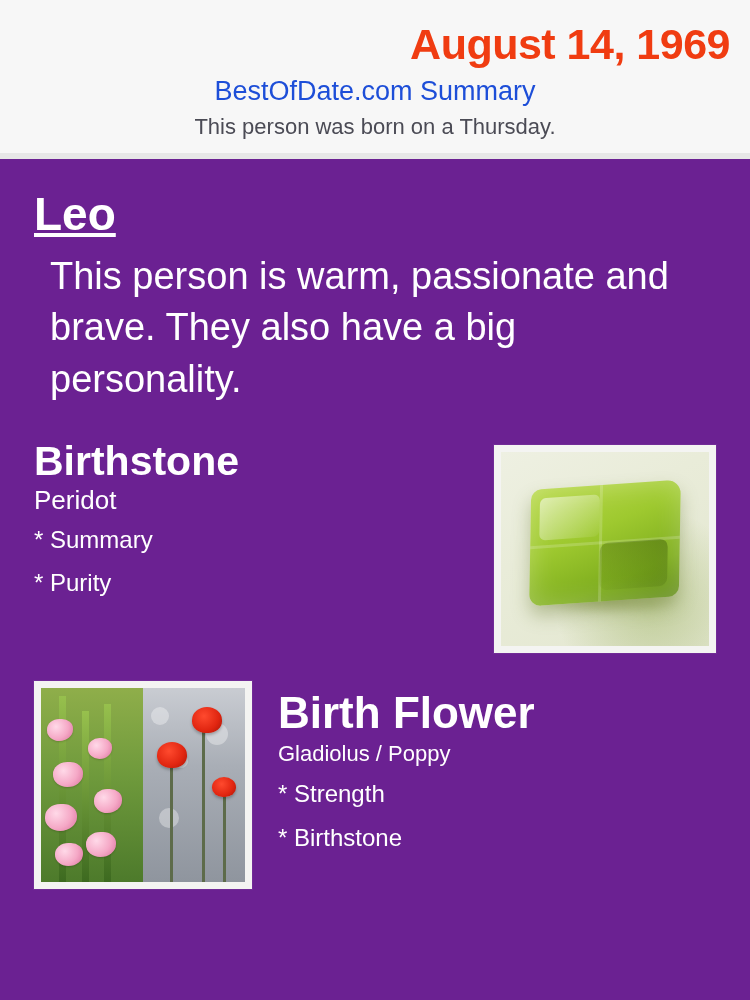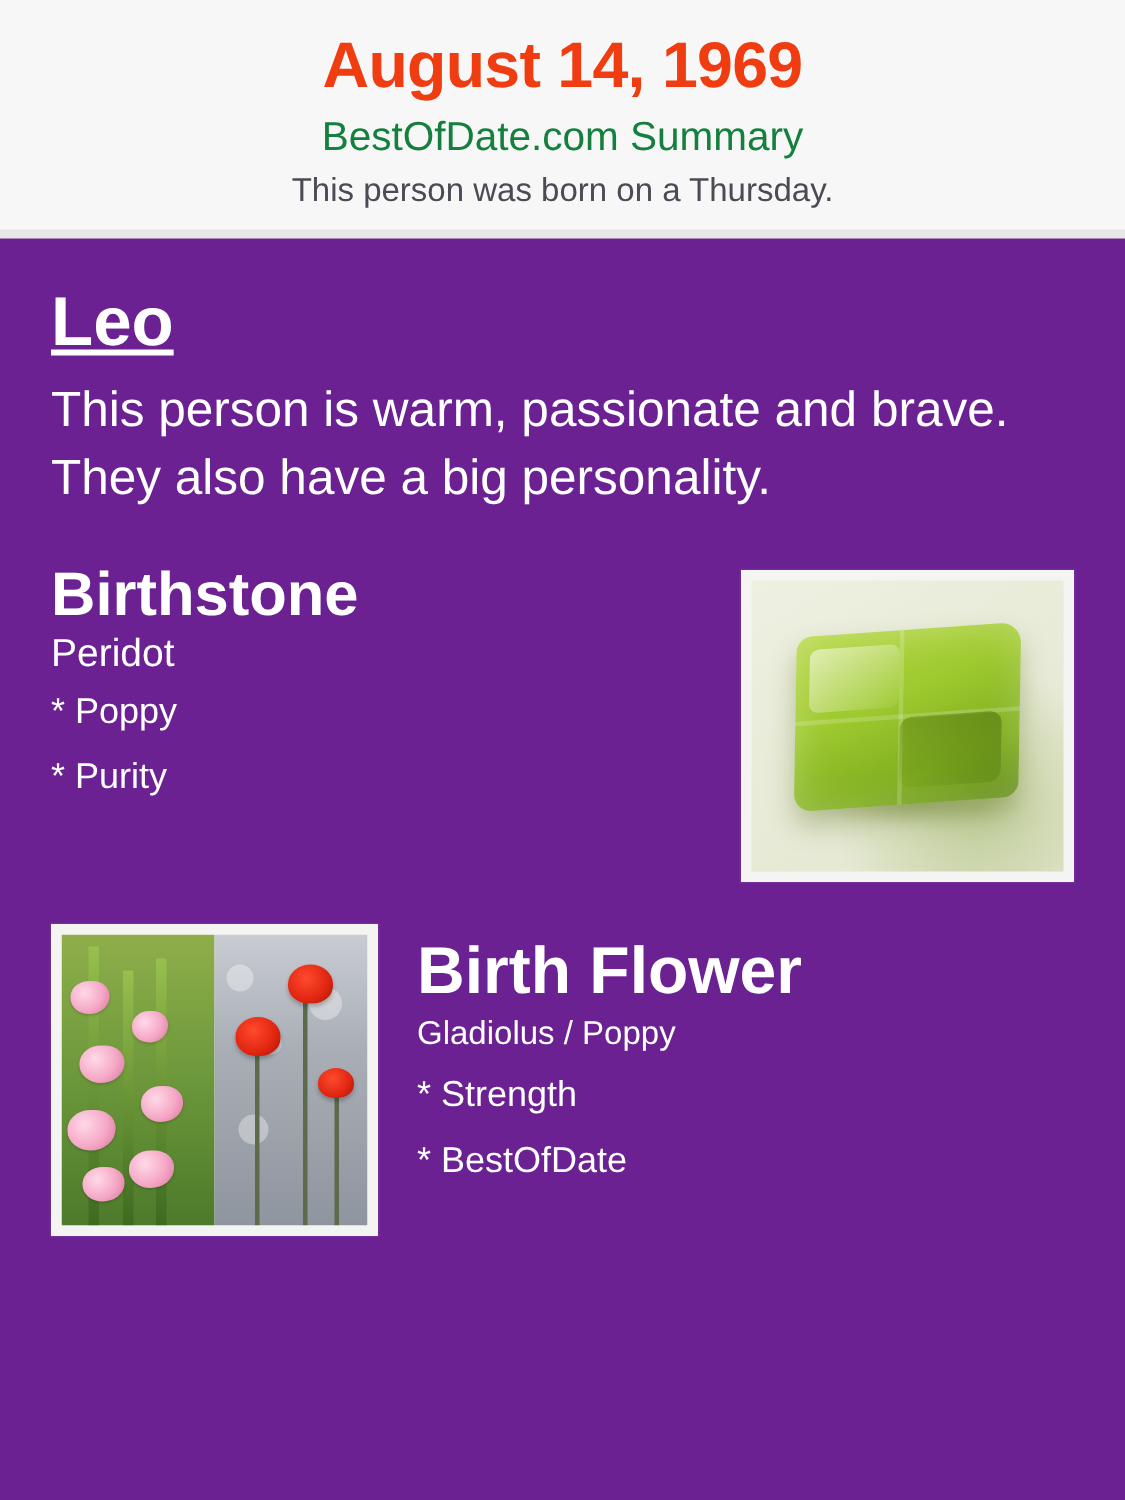--- a/index.html
+++ b/index.html
@@ -31,23 +31,24 @@
     box-sizing: border-box;
     border-bottom: 6px solid #e7e7e7;
   }
   .header-date {
     color: #f03c11;
     font-size: 43px;
     font-weight: bold;
     line-height: 1.05;
     letter-spacing: -0.5px;
     margin: 0 0 10px 0;
+    text-align: right;
   }
   .header-site {
-    color: #15803d;
+    color: #1d4ed8;
     font-size: 27px;
     line-height: 1.1;
     margin: 0 0 7px 0;
   }
   .header-sub {
     color: #4b4b55;
     font-size: 22px;
     line-height: 1.15;
     margin: 0;
   }
@@ -64,25 +65,25 @@
 
   .sign-name {
     font-size: 46px;
     font-weight: bold;
     line-height: 1.0;
     margin: 4px 0 14px 0;
     color: #ffffff;
     text-decoration: underline;
   }
   .sign-desc {
-    font-size: 33px;
+    font-size: 38px;
     line-height: 1.35;
     color: #ffffff;
     max-width: 660px;
-    margin: 0 0 34px 0;
+    margin: 0 0 34px 16px;
   }
 
   
   .stone-row {
     display: flex;
     align-items: flex-start;
     justify-content: space-between;
     margin-bottom: 28px;
   }
   .stone-text {
@@ -279,21 +280,21 @@
 
   <div class="body">
 
     <div class="sign-name">Leo</div>
     <div class="sign-desc">This person is warm, passionate and brave. They also have a big personality.</div>
 
     <div class="stone-row">
       <div class="stone-text">
         <div class="section-title">Birthstone</div>
         <div class="section-sub">Peridot</div>
-        <div class="trait">* Poppy</div>
+        <div class="trait">* Summary</div>
         <div class="trait">* Purity</div>
       </div>
       <div class="photo-frame stone-frame">
         <div class="stone-img">
           <div class="gem-shadow"></div>
           <div class="gem">
             <div class="gem-facet v"></div>
             <div class="gem-facet h"></div>
           </div>
         </div>
@@ -328,19 +329,19 @@
             <div class="poppy" style="left:48%; top:10%;"></div>
             <div class="poppy" style="left:68%; top:46%; width:24px; height:20px;"></div>
           </div>
         </div>
       </div>
       <div class="flower-text">
         <div class="flower-title">Birth Flower</div>
         <div class="flower-sub">Gladiolus / Poppy</div>
         <div class="flower-traits">
           <div class="trait">* Strength</div>
-          <div class="trait">* BestOfDate</div>
+          <div class="trait">* Birthstone</div>
         </div>
       </div>
     </div>
 
   </div>
 </div>
 
 </body></html>

